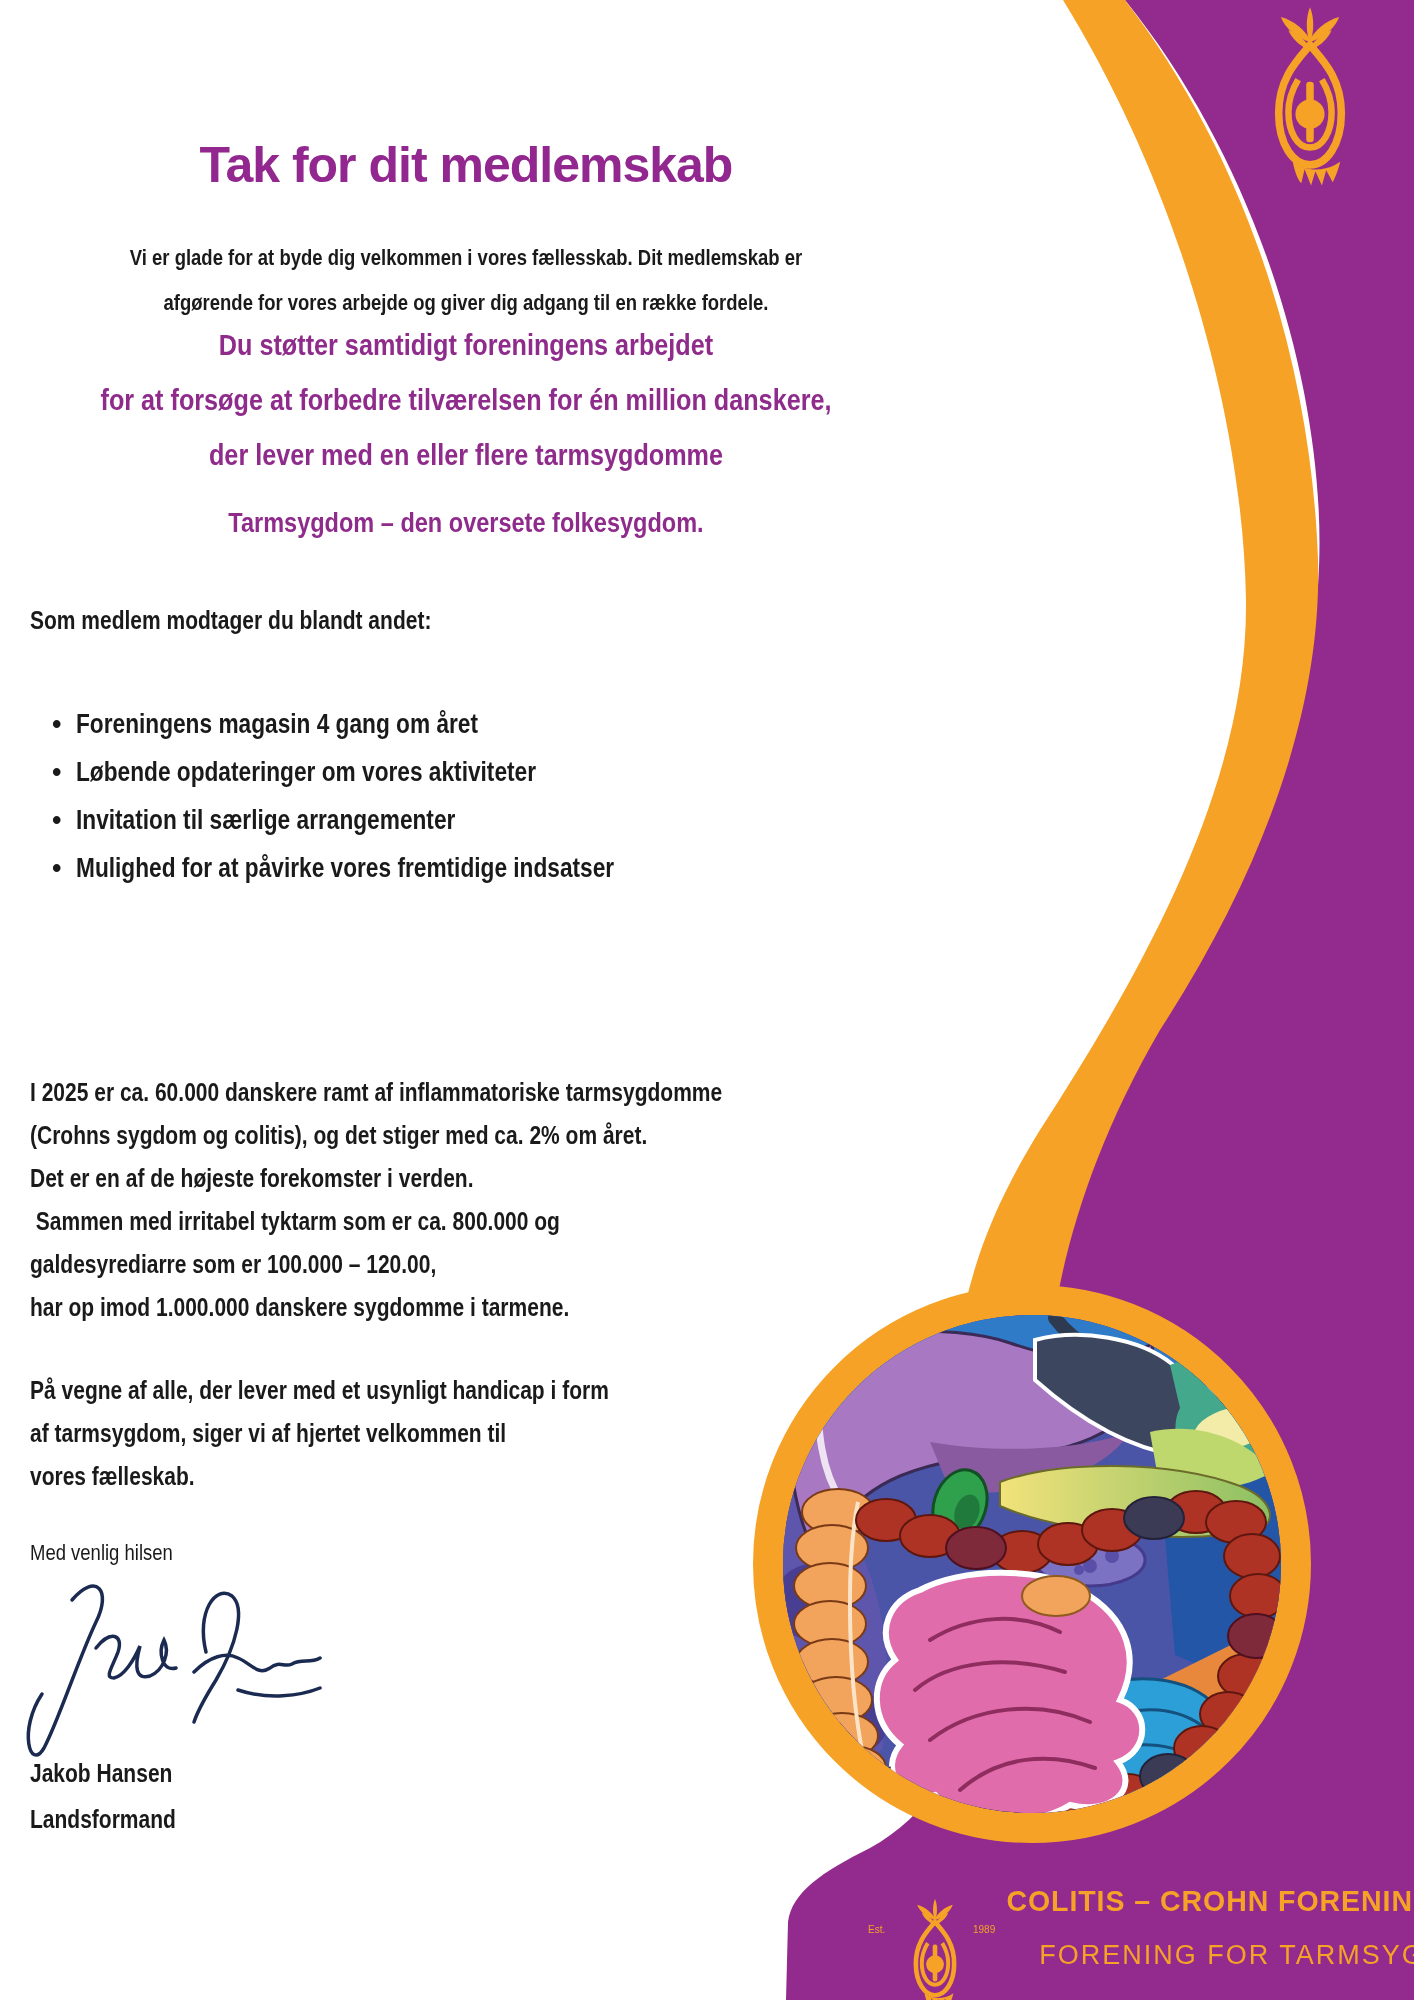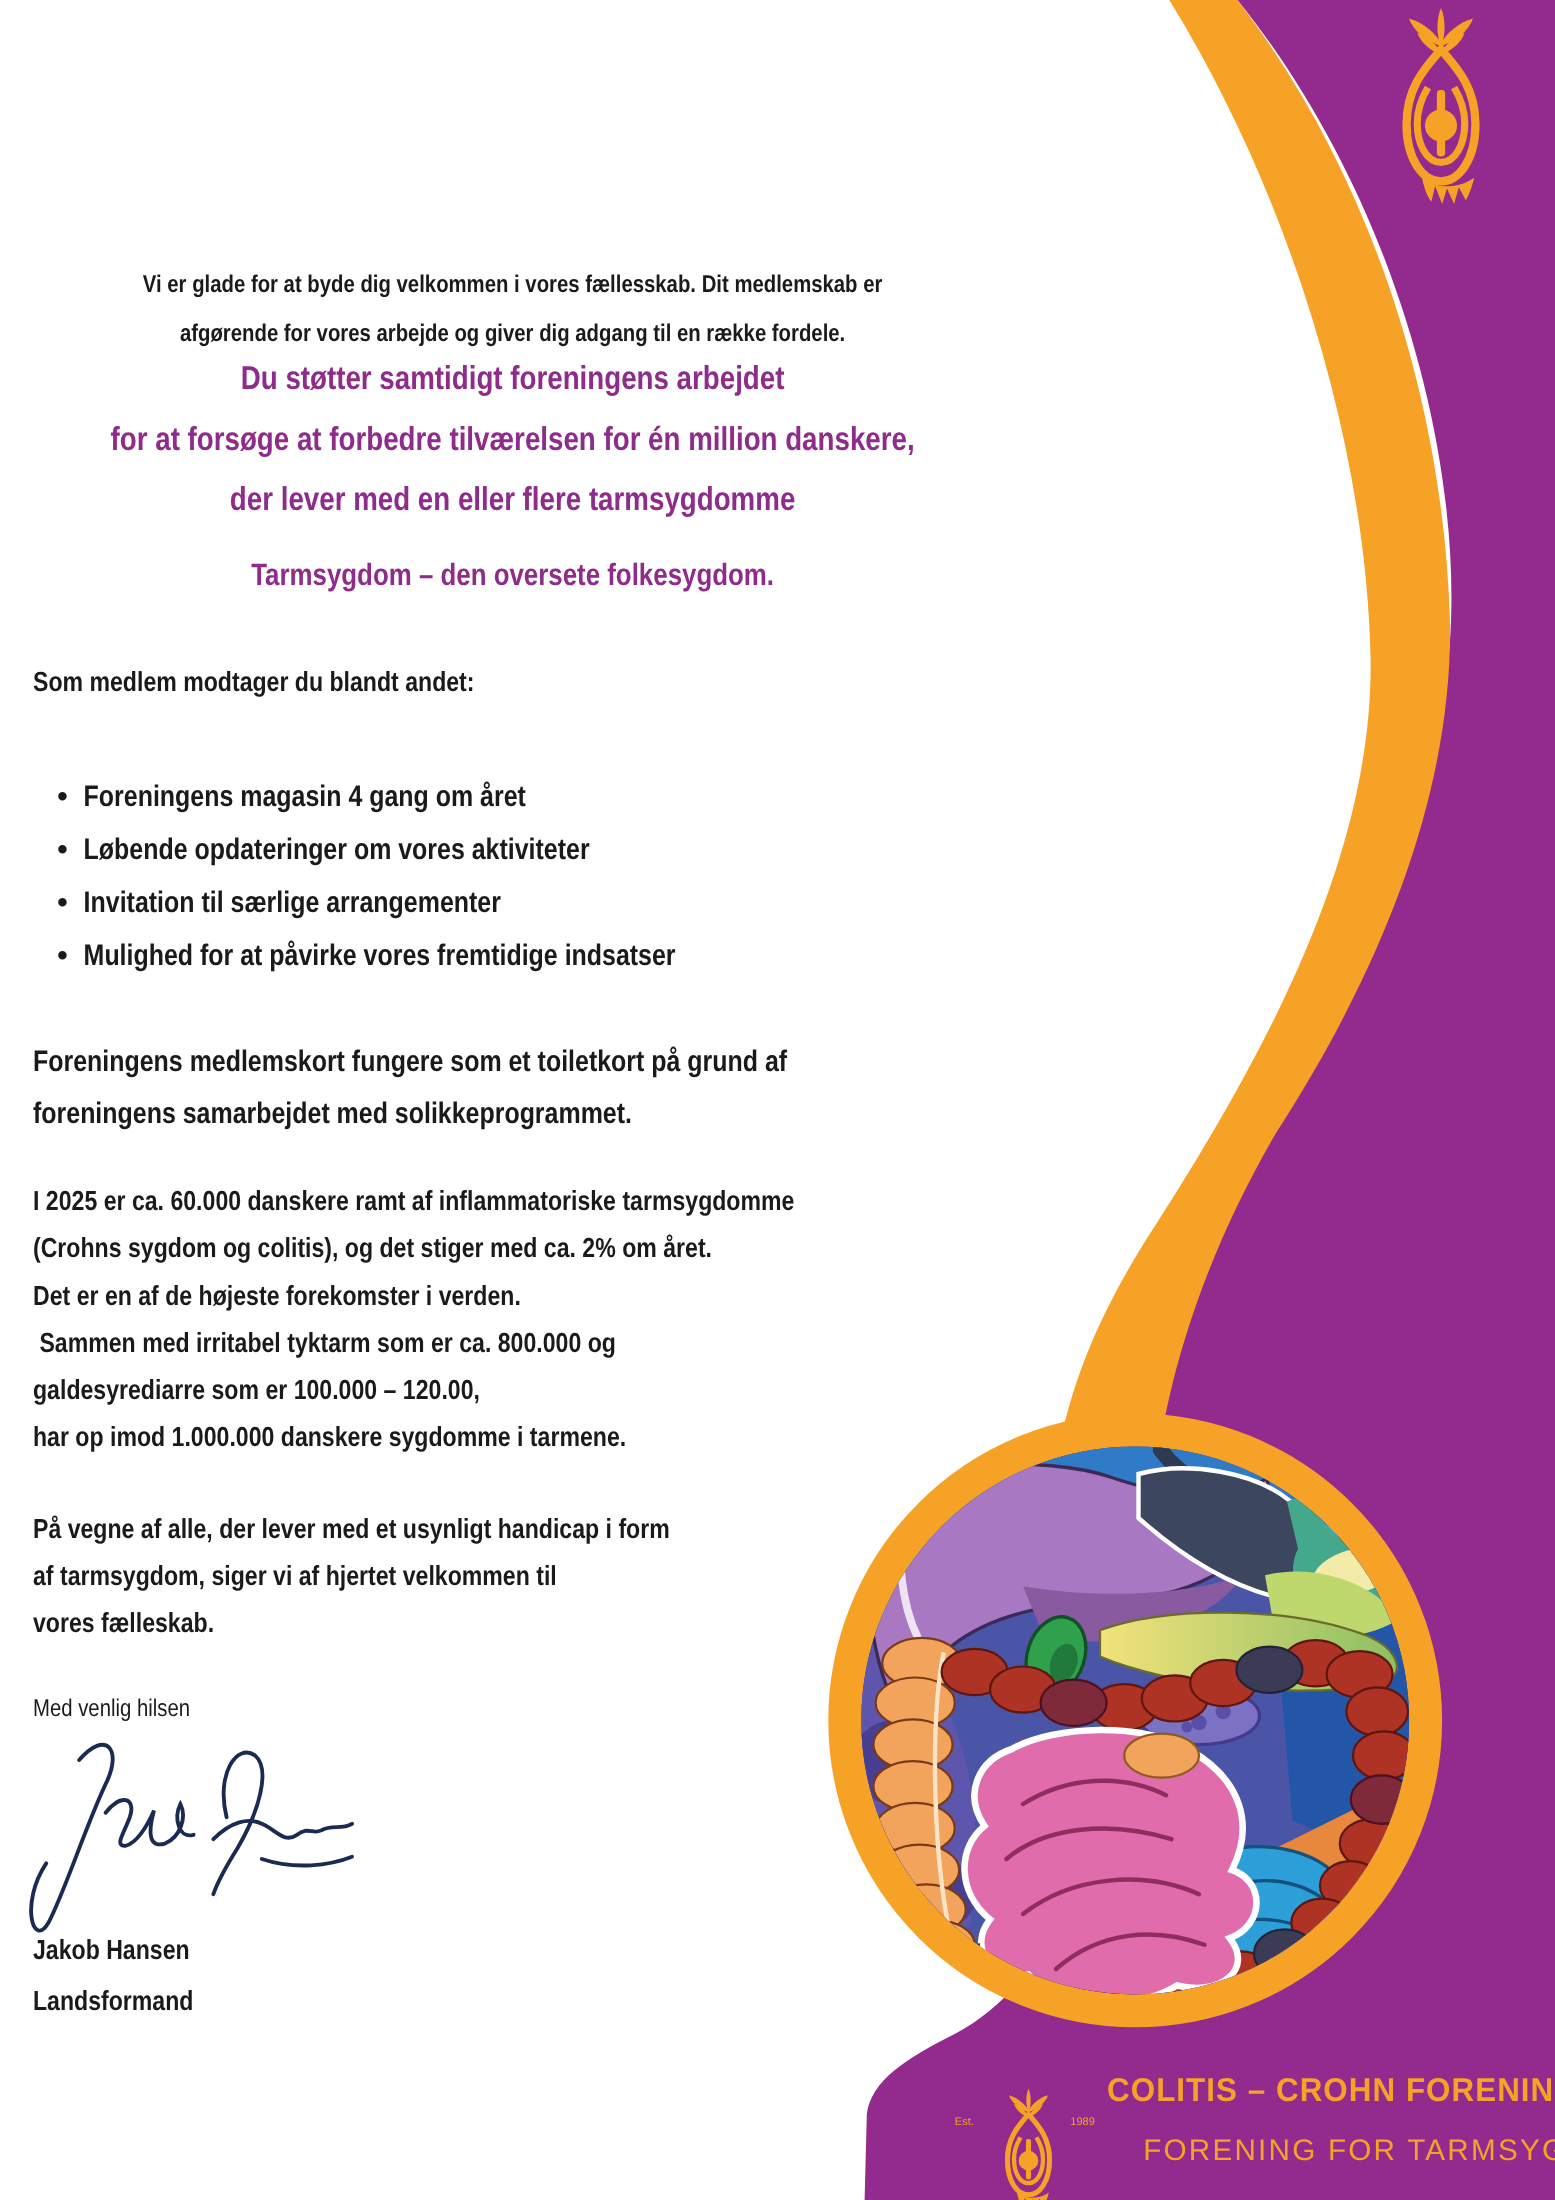--- a/index.html
+++ b/index.html
@@ -203,20 +203,23 @@
 
     <g fill="none" stroke="#1B2A50" stroke-width="3.5" stroke-linecap="round">
       <path d="M72,1600 C96,1572 112,1590 96,1622 C78,1660 58,1722 44,1748 C30,1772 18,1730 42,1694"></path>
       <path d="M96,1648 C110,1630 124,1634 118,1652 C112,1668 104,1678 114,1678 C124,1676 134,1660 140,1646 C134,1668 136,1680 150,1676 C164,1670 170,1652 164,1640 C158,1652 162,1672 176,1668"></path>
       <path d="M206,1652 C196,1612 216,1584 232,1596 C246,1608 236,1646 216,1680 C206,1696 198,1710 194,1722"></path>
       <path d="M194,1672 C210,1656 226,1652 238,1658 C252,1664 258,1676 270,1668 C280,1660 284,1668 292,1664 C302,1658 310,1664 320,1658"></path>
       <path d="M238,1690 C268,1700 300,1696 320,1688"></path>
     </g>
   </svg>
 
+  <div class="abs center-col" style="top:136px;">
+    <span class="page-title">Tak for dit medlemskab</span>
+  </div>
 
   <div class="abs center-col intro" style="top:235px;">
     <span class="cond">Vi er glade for at byde dig velkommen i vores fællesskab. Dit medlemskab er</span>
     <span class="cond">afgørende for vores arbejde og giver dig adgang til en række fordele.</span>
   </div>
 
   <div class="abs center-col hl hl3" style="top:317px;">
     <span class="cond">Du støtter samtidigt foreningens arbejdet</span>
     <span class="cond">for at forsøge at forbedre tilværelsen for én million danskere,</span>
     <span class="cond">der lever med en eller flere tarmsygdomme</span>
@@ -241,24 +244,20 @@
     <div class="li">
       <span class="dot">•</span>
       <span class="cond-l">Invitation til særlige arrangementer</span>
     </div>
     <div class="li">
       <span class="dot">•</span>
       <span class="cond-l">Mulighed for at påvirke vores fremtidige indsatser</span>
     </div>
   </div>
 
-  <div class="abs para memb" style="left:30px;top:942px;width:900px;">
-    <span class="cond-l">Foreningens medlemskort fungere som et toiletkort på grund af</span>
-    <span class="cond-l">foreningens samarbejdet med solikkeprogrammet.</span>
-  </div>
 
   <div class="abs para stats" style="left:30px;top:1071px;width:900px;">
     <span class="cond-l line">I 2025 er ca. 60.000 danskere ramt af inflammatoriske tarmsygdomme</span>
     <span class="cond-l line">(Crohns sygdom og colitis), og det stiger med ca. 2% om året.</span>
     <span class="cond-l line">Det er en af de højeste forekomster i verden.</span>
     <span class="cond-l line"> Sammen med irritabel tyktarm som er ca. 800.000 og</span>
     <span class="cond-l line">galdesyrediarre som er 100.000 – 120.00,</span>
     <span class="cond-l line">har op imod 1.000.000 danskere sygdomme i tarmene.</span>
   </div>
 

